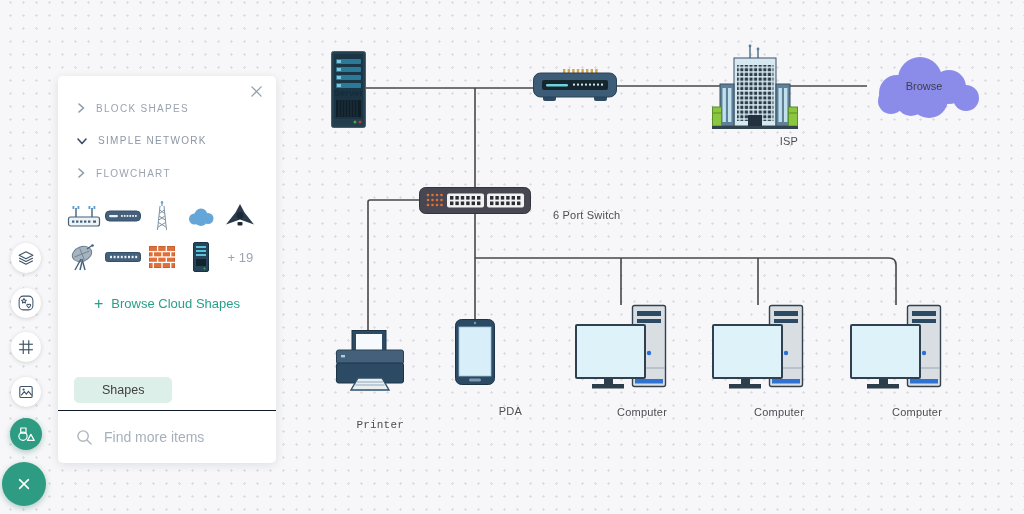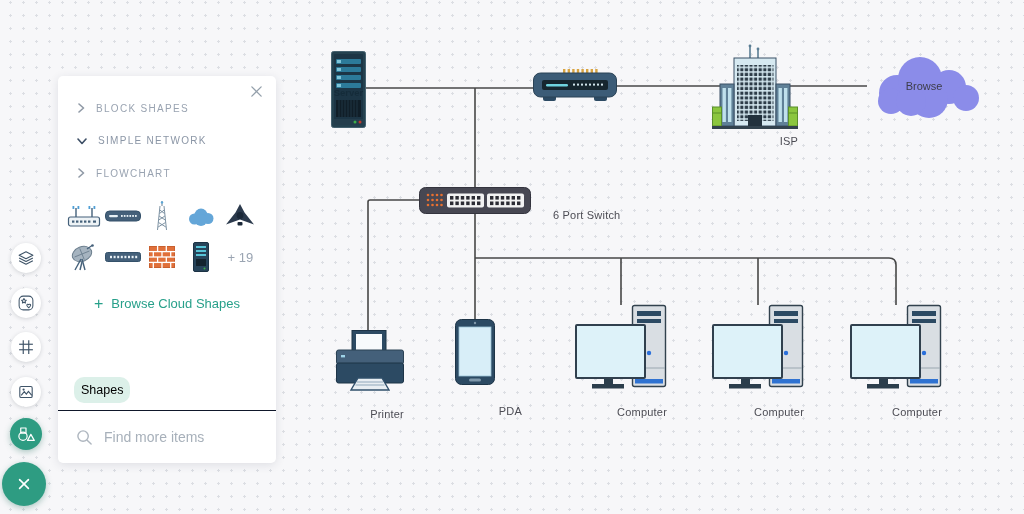--- a/index.html
+++ b/index.html
@@ -70,22 +70,22 @@
   .more-count { font-size:13px; color:#9aa4b2; }
 
   #browse-more {
     margin-top:18px; display:flex; align-items:center; justify-content:center;
     gap:8px; color:#27A08A; font-size:13px; cursor:pointer;
   }
   #browse-more .plus { font-size:16px; font-weight:400; line-height:1; }
 
   #shapes-chip {
     position:absolute; left:16px; top:301px;
-    background:#dcf0e9; color:#000000; font-size:12.5px;
-    padding:6px 7px; border-radius:10px; cursor:pointer;
+    background:#dcf0e9; color:#404040; font-size:12.5px;
+    padding:6px 28px; border-radius:5px; cursor:pointer;
   }
 
   #search-row {
     position:absolute; left:0; top:334px; width:100%; height:53px;
     border-top:1px solid #0f172a; display:flex; align-items:center;
     padding-left:18px; gap:11px;
   }
   #search-input {
     border:none; outline:none; font-size:14px; color:#3c4650;
     font-family:"Liberation Sans", sans-serif; width:150px; background:transparent;
@@ -264,21 +264,21 @@
     <rect x="16" y="0.5" width="34" height="23" fill="#2c4a63" stroke="#1d3447"></rect>
     <rect x="20" y="4" width="26" height="19" fill="#f7fafc"></rect>
     <rect x="0.5" y="20" width="67" height="14" rx="2" fill="#44607a" stroke="#2b4254"></rect>
     <rect x="5" y="25" width="4" height="2.4" fill="#9fd4e8"></rect>
     <rect x="0.5" y="33" width="67" height="20" rx="2" fill="#2c4a63" stroke="#1d3447"></rect>
     <path d="M22 48 L46 48 L53 60 L15 60 Z" fill="#e8eef2" stroke="#31506b" stroke-width="1.4"></path>
     <line x1="21" y1="52" x2="47" y2="52" stroke="#9fb4c4" stroke-width="1.2"></line>
     <line x1="19.5" y1="55" x2="48.5" y2="55" stroke="#9fb4c4" stroke-width="1.2"></line>
   </svg>
 </div>
-<div class="node-label" style="left:336px; top:408px; width:68px;">Printer</div>
+<div class="node-label" style="left:336px; top:419px; width:68px;font-family:Liberation Mono, monospace;">Printer</div>
 
 <div class="node" style="left:455px; top:319px;">
   <svg width="40" height="66" viewBox="0 0 40 66">
     <rect x="0.5" y="0.5" width="39" height="65" rx="6" fill="#2c4a63" stroke="#1d3447"></rect>
     <rect x="4" y="8" width="32" height="49" fill="#d8eef8" stroke="#9cc4d8" stroke-width="0.8"></rect>
     <circle cx="20" cy="4" r="1.2" fill="#7f98ab"></circle>
     <rect x="14" y="59.5" width="12" height="3" rx="1.5" fill="#7f98ab"></rect>
   </svg>
 </div>
 <div class="node-label" style="left:482px; top:405px; width:40px;">PDA</div>

